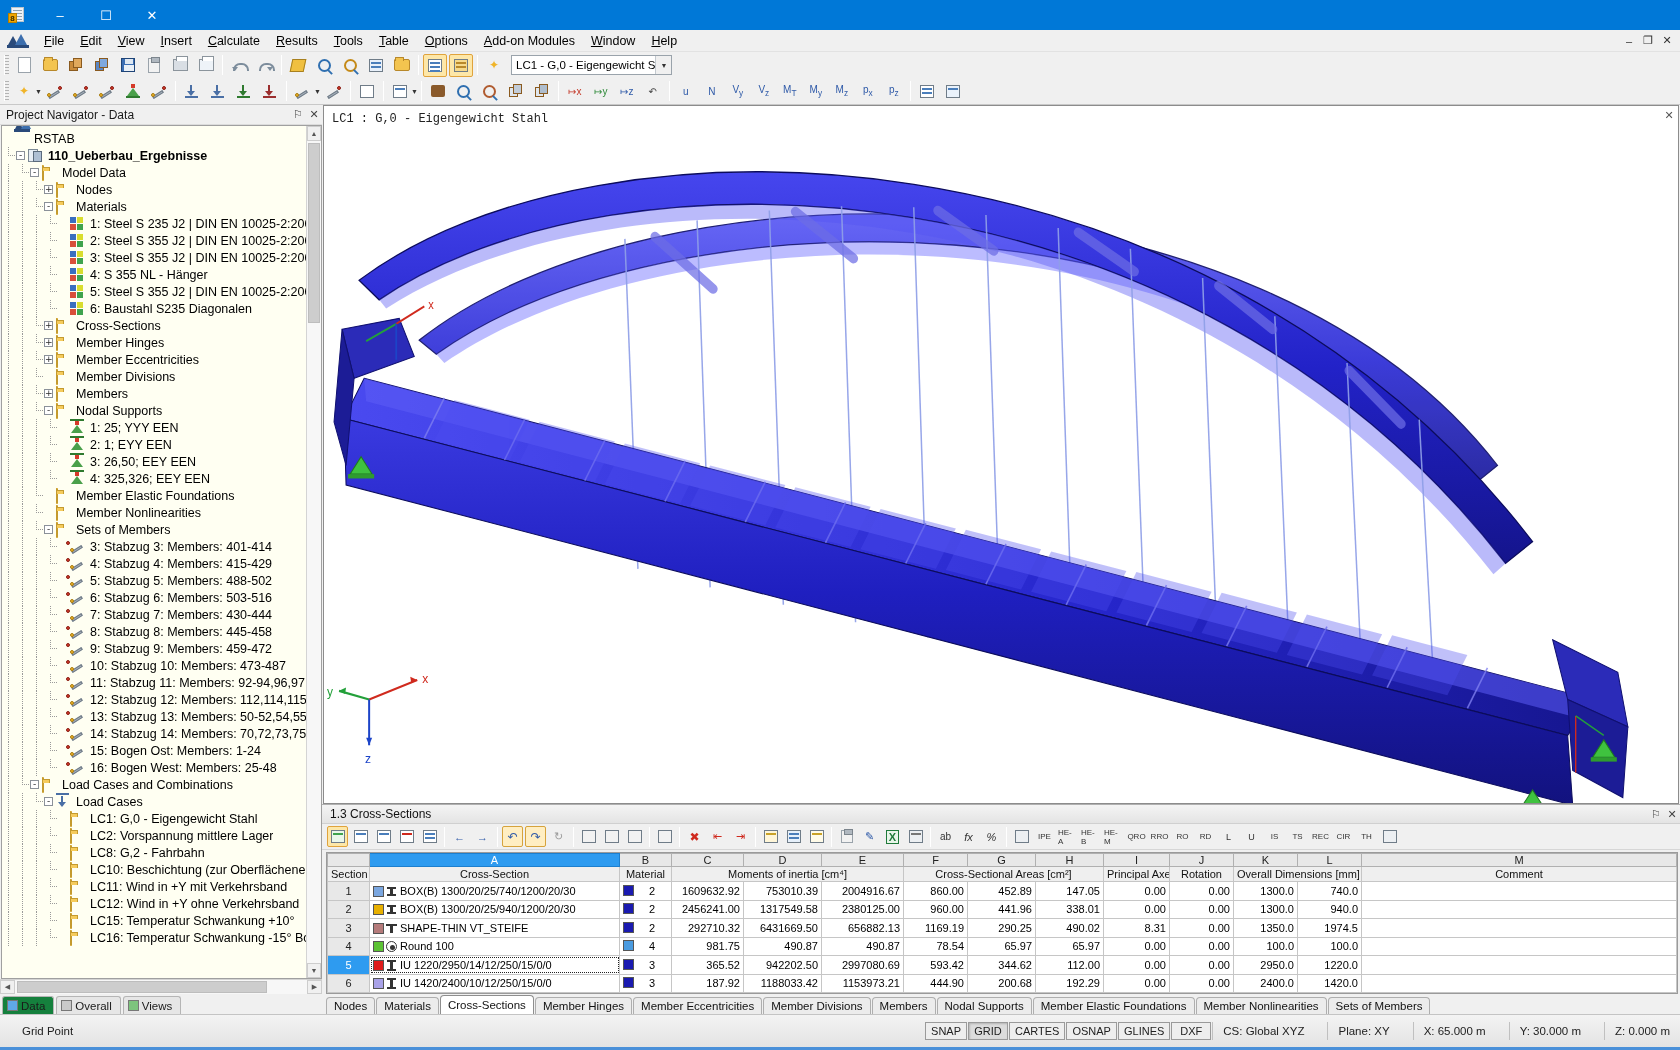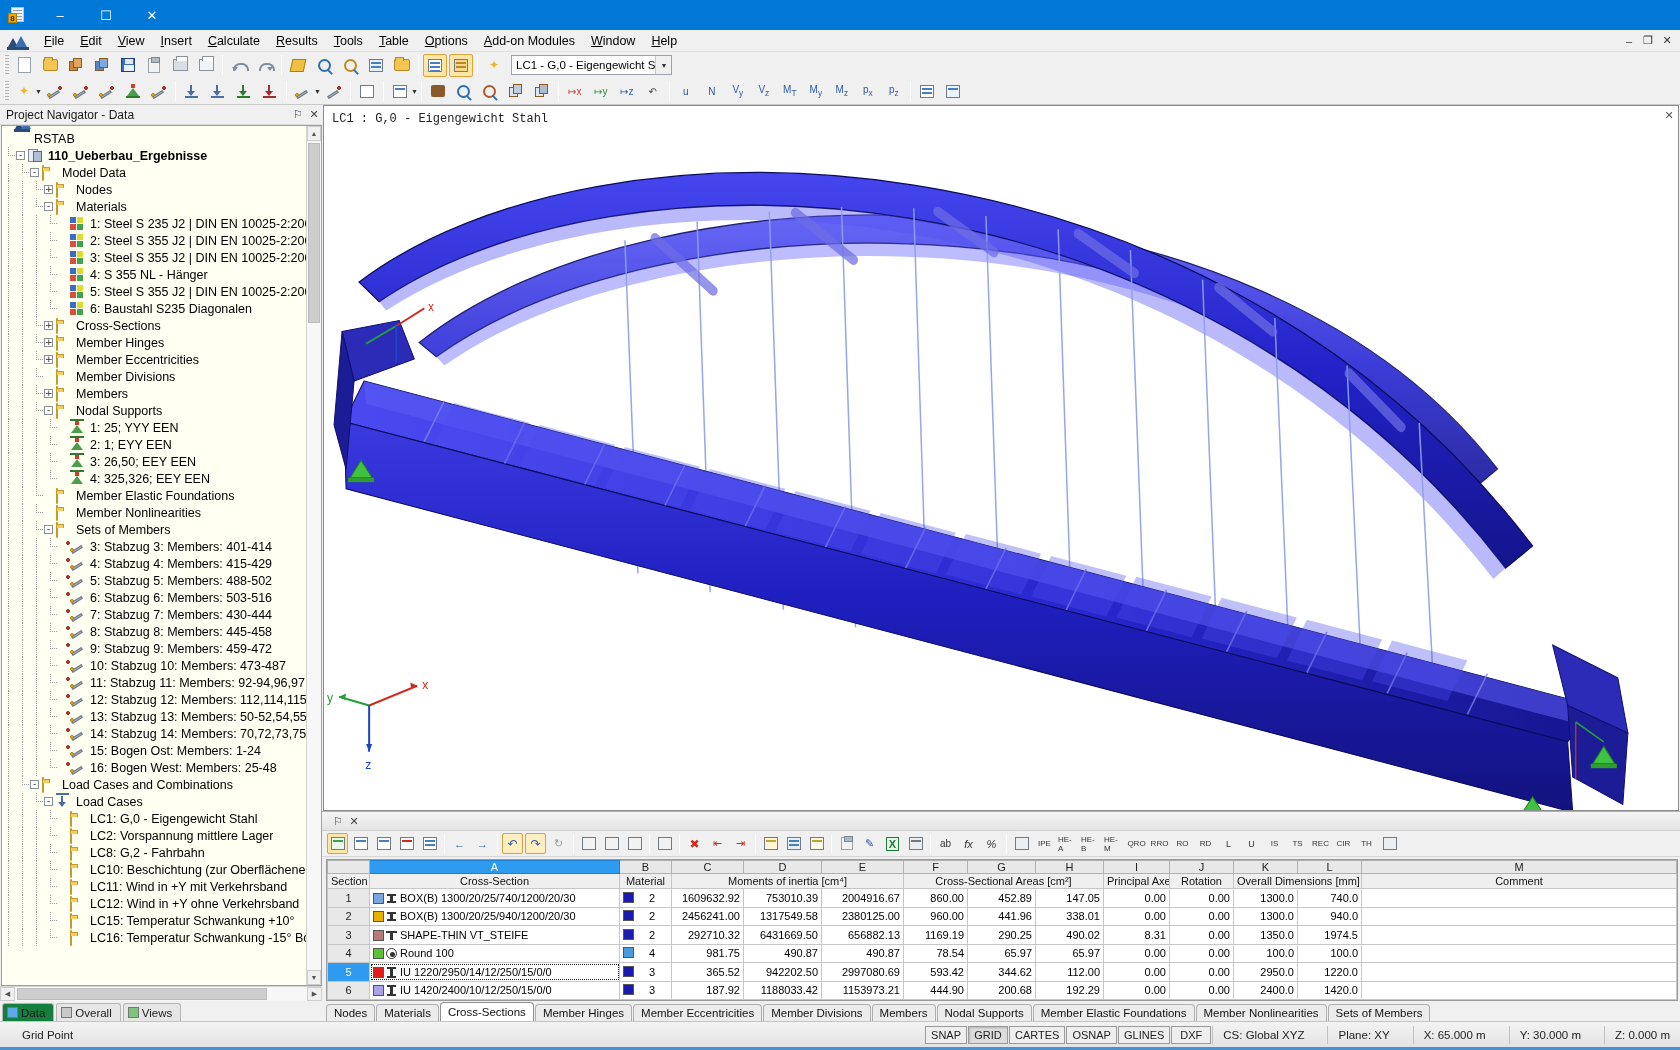--- a/index.html
+++ b/index.html
@@ -37,21 +37,21 @@
   }
   .titlebar .tb-title { font-size: 13px; letter-spacing: .1px; flex: 1; }
   .win-btns { display: flex; height: 30px; }
   .win-btn {
     width: 46px; height: 30px; display: flex; align-items: center; justify-content: center;
     font-size: 13px; color: #fff;
   }
 
   
   .menubar {
-    height: 22px; background: #f0f0f0; display: flex; align-items: center;
+    height: 22px; background: #f0f0f0; display: flex; 
     border-bottom: 1px solid #e2e2e2; flex: none; position: relative;
   }
   .menu-logo {
     width: 26px; height: 18px; margin-left: 6px; margin-right: 4px; position: relative; flex: none;
   }
   .menu-logo .mtri {
     position: absolute; bottom: 3px; width: 0; height: 0;
     border-style: solid;
   }
   .menu-logo .t1 { left: 2px; border-width: 0 5px 9px 5px; border-color: transparent transparent #2a4a7a transparent; }
@@ -283,21 +283,21 @@
   .tabs-row { height: 20px; display: flex; align-items: flex-end; padding-left: 4px; background: #f0f0f0; flex: none; overflow: hidden; }
   .gtab {
     height: 17px; padding: 0 7px; display: flex; align-items: center; font-size: 11.5px;
     background: #ececec; border: 1px solid #aeaeae; border-bottom: none; border-radius: 4px 4px 0 0;
     margin-right: 1px; color: #111; white-space: nowrap;
   }
   .gtab.active { background: #fff; border-color: #8e8e8e; height: 19px; }
 
   
   .statusbar {
-    height: 26px; flex: none; background: linear-gradient(to bottom,#f3f3f3,#e3e3e3);
+    height: 33px; flex: none; background: linear-gradient(to bottom,#f3f3f3,#e3e3e3);
     border-top: 1px solid #c4c4c4; display: flex; align-items: center; font-size: 11.5px; color: #222;
   }
   .sb-left { display: flex; align-items: center; gap: 4px; padding-left: 4px; width: 330px; }
   .sb-ico { width: 14px; height: 12px; position: relative; }
   .sb-mid { flex: 1; }
   .sb-toggles { display: flex; align-items: center; gap: 0; }
   .sbtog {
     min-width: 40px; height: 18px; padding: 0 5px; display: flex; align-items: center; justify-content: center;
     border: 1px solid #9a9a9a; margin-right: 1px; background: #eeeeee; font-size: 11px;
   }
@@ -1194,20 +1194,21 @@
             <text x="-42" y="-3" font-size="12" fill="#23a03a" font-family="Liberation Sans, sans-serif">y</text>
             <line x1="0" y1="0" x2="0" y2="42" stroke="#1c44c8" stroke-width="2"></line>
             <polygon points="0,42 -3,35 3,35" fill="#1c44c8"></polygon>
             <text x="-4" y="58" font-size="12" fill="#1c44c8" font-family="Liberation Sans, sans-serif">z</text>
           </g>
         </svg>
       </div>
 
       <div class="tablepanel">
         <div class="tp-head">
+          <span class="tph-title">1.3 Cross-Sections</span>
           <span class="tph-btn">⚐</span>
           <span class="tph-btn">✕</span>
         </div>
 
         <div class="tp-toolbar">
           <div class="tbtn-s act">
               <span class="gridico" style="background:#eaf7ea">
                 <i style="background:#3fa34d"></i>
               </span>
             </div>

